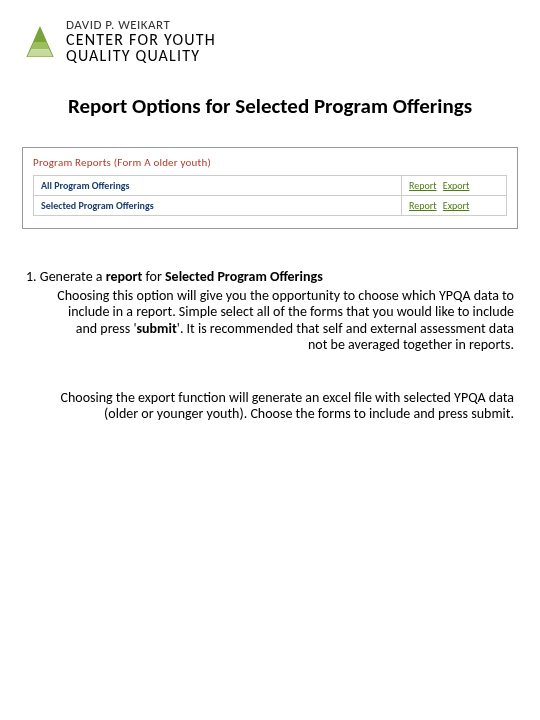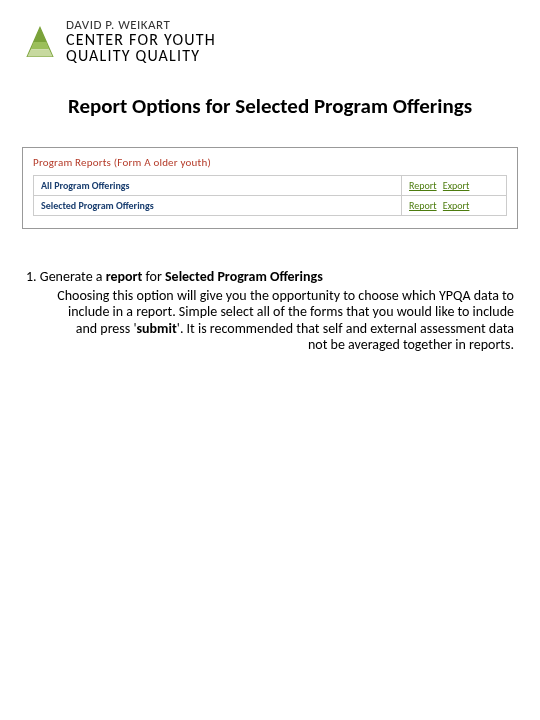--- a/index.html
+++ b/index.html
@@ -138,13 +138,14 @@
 <div class="body-section">
   <div class="lead">
     <span>1. </span><span>Generate a </span><span class="bold">report</span><span> for </span><span class="bold">Selected Program Offerings</span>
   </div>
   <div class="desc">
     <span>Choosing this option will give you the opportunity to choose which YPQA data to include in a report. Simple select all of the forms that you would like to include and press '</span><span class="bold">submit</span><span>'. It is recommended that self and external assessment data not be averaged together in reports.</span>
   </div>
 </div>
 
 <div class="body-section">
+  <div class="desc">Choosing the export function will generate an excel file with selected YPQA data (older or younger youth). Choose the forms to include and press submit.</div>
 </div>
 
 </body></html>

